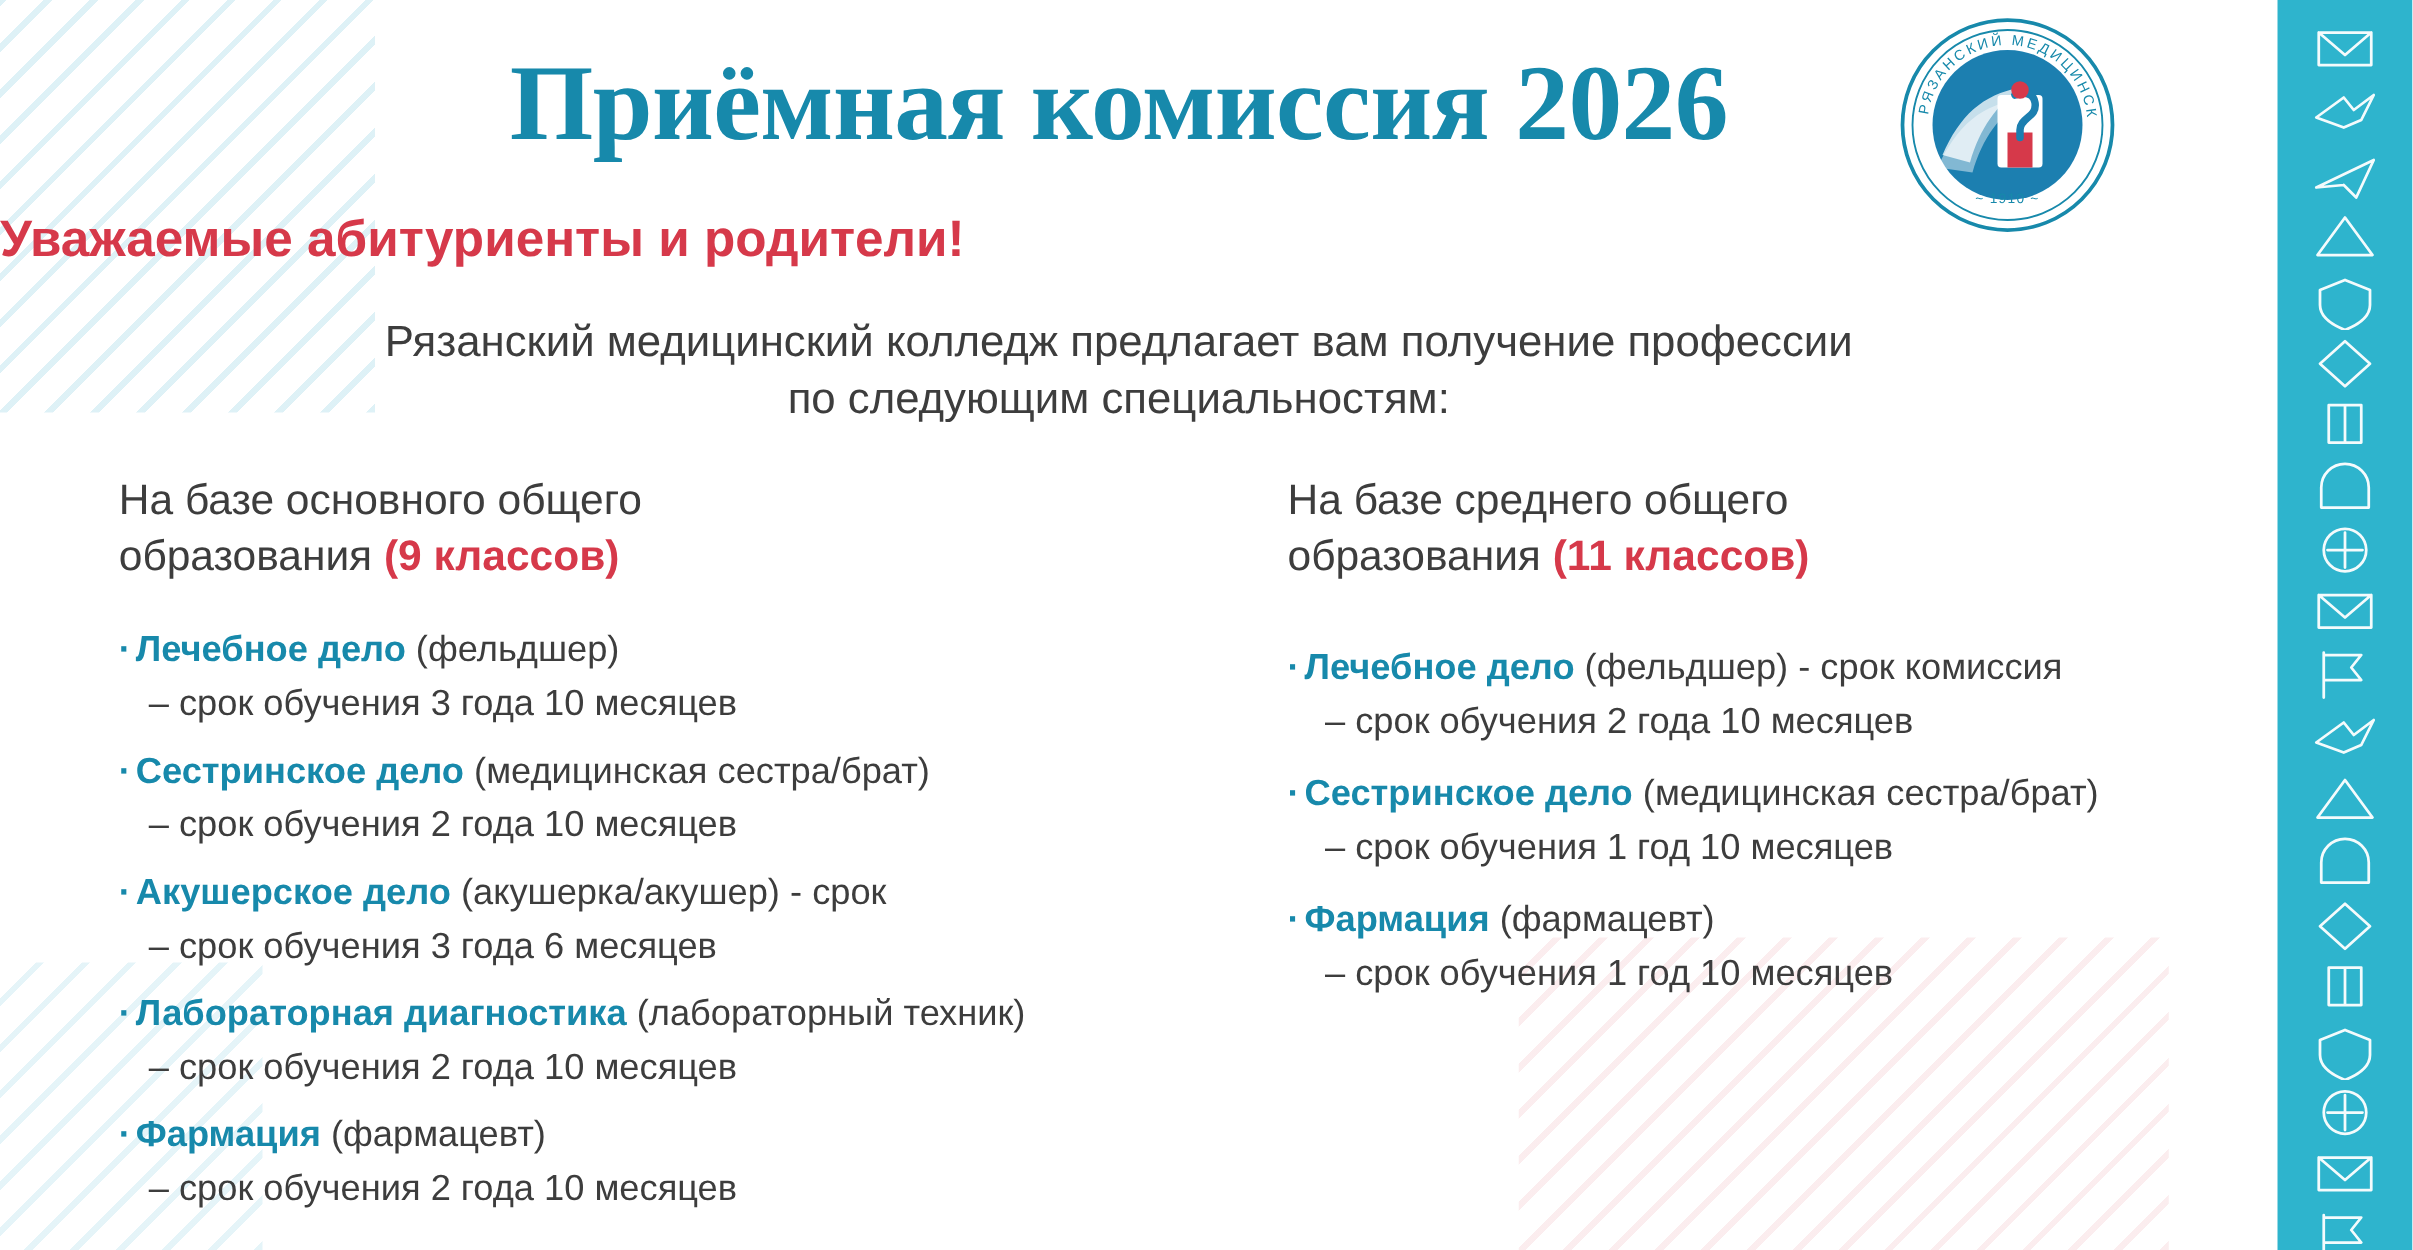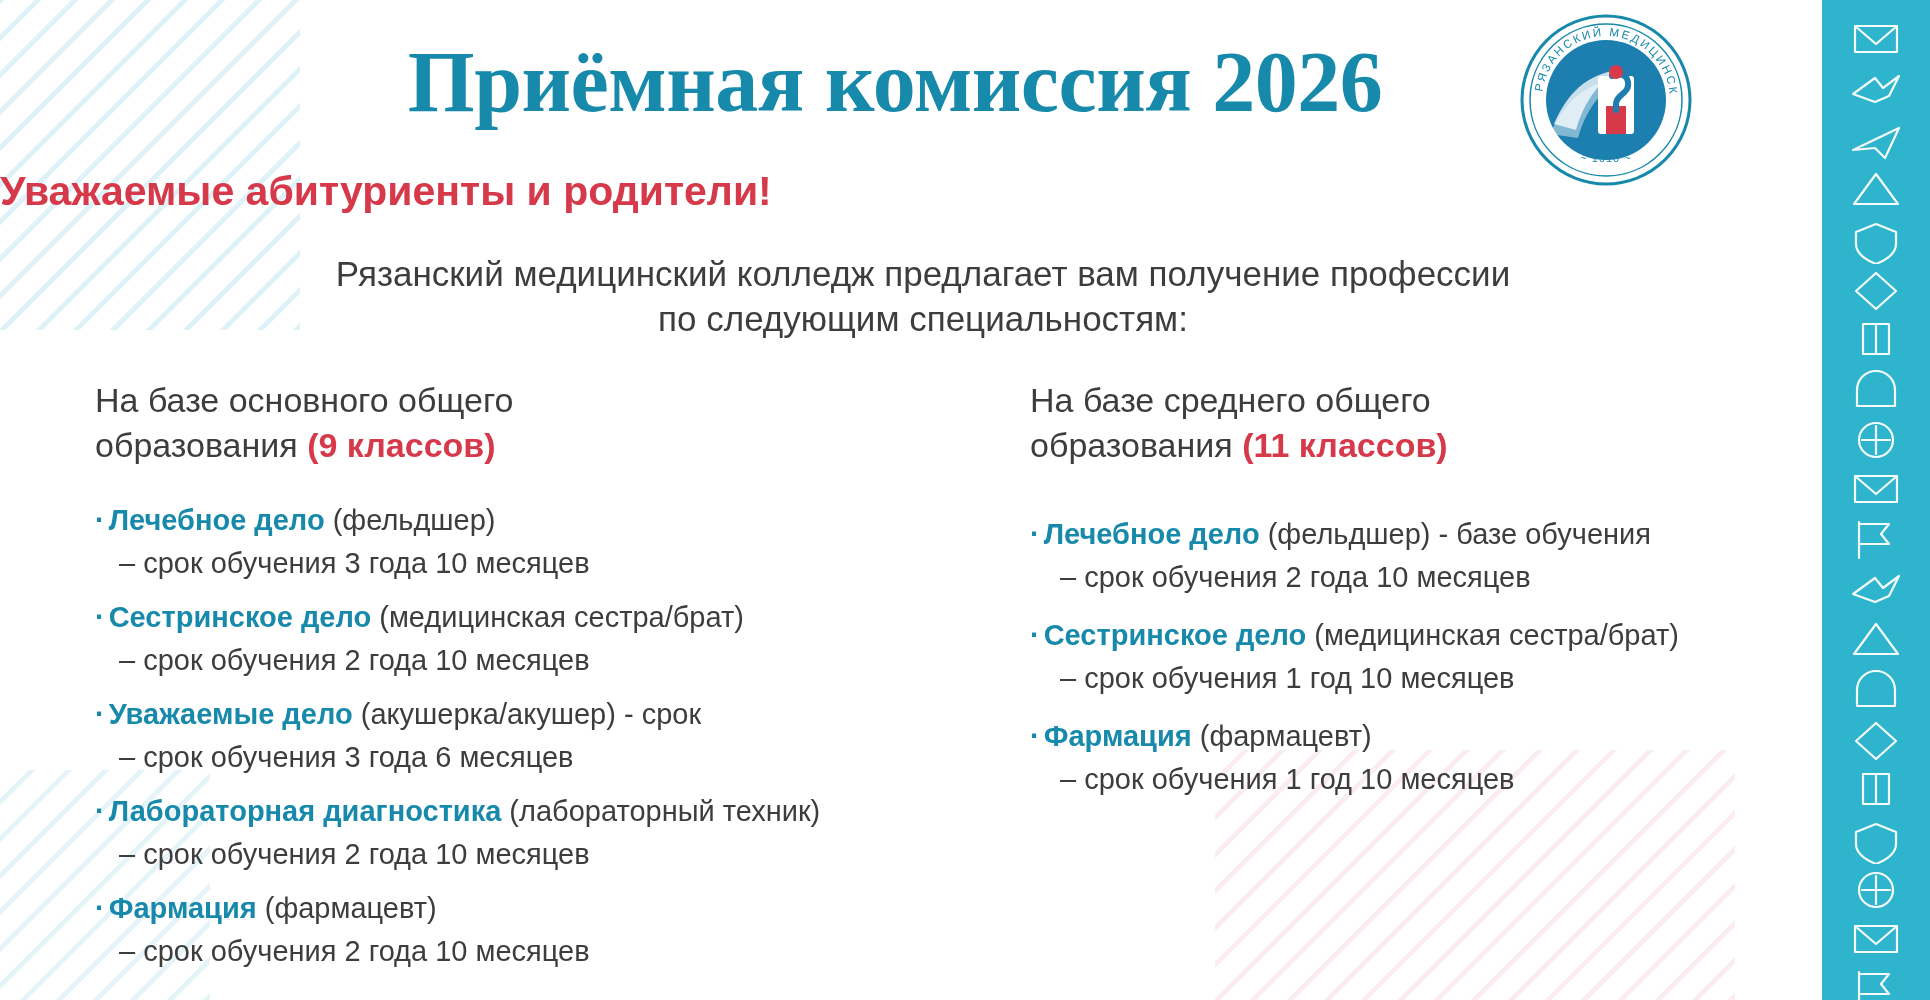--- a/index.html
+++ b/index.html
@@ -116,21 +116,20 @@
   }
   .intro {
     position: absolute;
     top: 252px;
     left: 0;
     width: 1790px;
     text-align: center;
     font-size: 35px;
     line-height: 1.28;
     color: #3d3d3d;
-    padding-left: 28px;
   }
 
   
   .col {
     position: absolute;
     top: 378px;
   }
   .col-left  { left: 95px;  width: 880px; }
   .col-right { left: 1030px; width: 770px; }
 
@@ -223,42 +222,42 @@
   <ul class="spec-list">
     <li class="spec-item">
       <div class="spec-head"><span class="bullet">·</span><span class="name">Лечебное дело</span><span> (фельдшер)</span></div>
       <div class="spec-dur">– срок обучения 3 года 10 месяцев</div>
     </li>
     <li class="spec-item">
       <div class="spec-head"><span class="bullet">·</span><span class="name">Сестринское дело</span><span> (медицинская сестра/брат)</span></div>
       <div class="spec-dur">– срок обучения 2 года 10 месяцев</div>
     </li>
     <li class="spec-item">
-      <div class="spec-head"><span class="bullet">·</span><span class="name">Уважаемые дело</span><span> (акушерка/акушер) - срок</span></div>
+      <div class="spec-head"><span class="bullet">·</span><span class="name">Акушерское дело</span><span> (акушерка/акушер) - срок</span></div>
       <div class="spec-dur">– срок обучения 3 года 6 месяцев</div>
     </li>
     <li class="spec-item">
       <div class="spec-head"><span class="bullet">·</span><span class="name">Лабораторная диагностика</span><span> (лабораторный техник)</span></div>
       <div class="spec-dur">– срок обучения 2 года 10 месяцев</div>
     </li>
     <li class="spec-item">
       <div class="spec-head"><span class="bullet">·</span><span class="name">Фармация</span><span> (фармацевт)</span></div>
       <div class="spec-dur">– срок обучения 2 года 10 месяцев</div>
     </li>
   </ul>
 </div>
 
 <div class="col col-right">
   <div class="col-title">
     <div>На базе среднего общего</div>
     <div><span>образования </span><span class="cls">(11  классов)</span></div>
   </div>
   <ul class="spec-list">
     <li class="spec-item">
-      <div class="spec-head"><span class="bullet">·</span><span class="name">Лечебное дело</span><span> (фельдшер) - базе обучения</span></div>
+      <div class="spec-head"><span class="bullet">·</span><span class="name">Лечебное дело</span><span> (фельдшер) - срок комиссия</span></div>
       <div class="spec-dur">– срок обучения 2 года 10 месяцев</div>
     </li>
     <li class="spec-item">
       <div class="spec-head"><span class="bullet">·</span><span class="name">Сестринское дело</span><span> (медицинская сестра/брат)</span></div>
       <div class="spec-dur">– срок обучения 1 год 10 месяцев</div>
     </li>
     <li class="spec-item">
       <div class="spec-head"><span class="bullet">·</span><span class="name">Фармация</span><span> (фармацевт)</span></div>
       <div class="spec-dur">– срок обучения 1 год 10 месяцев</div>
     </li>

